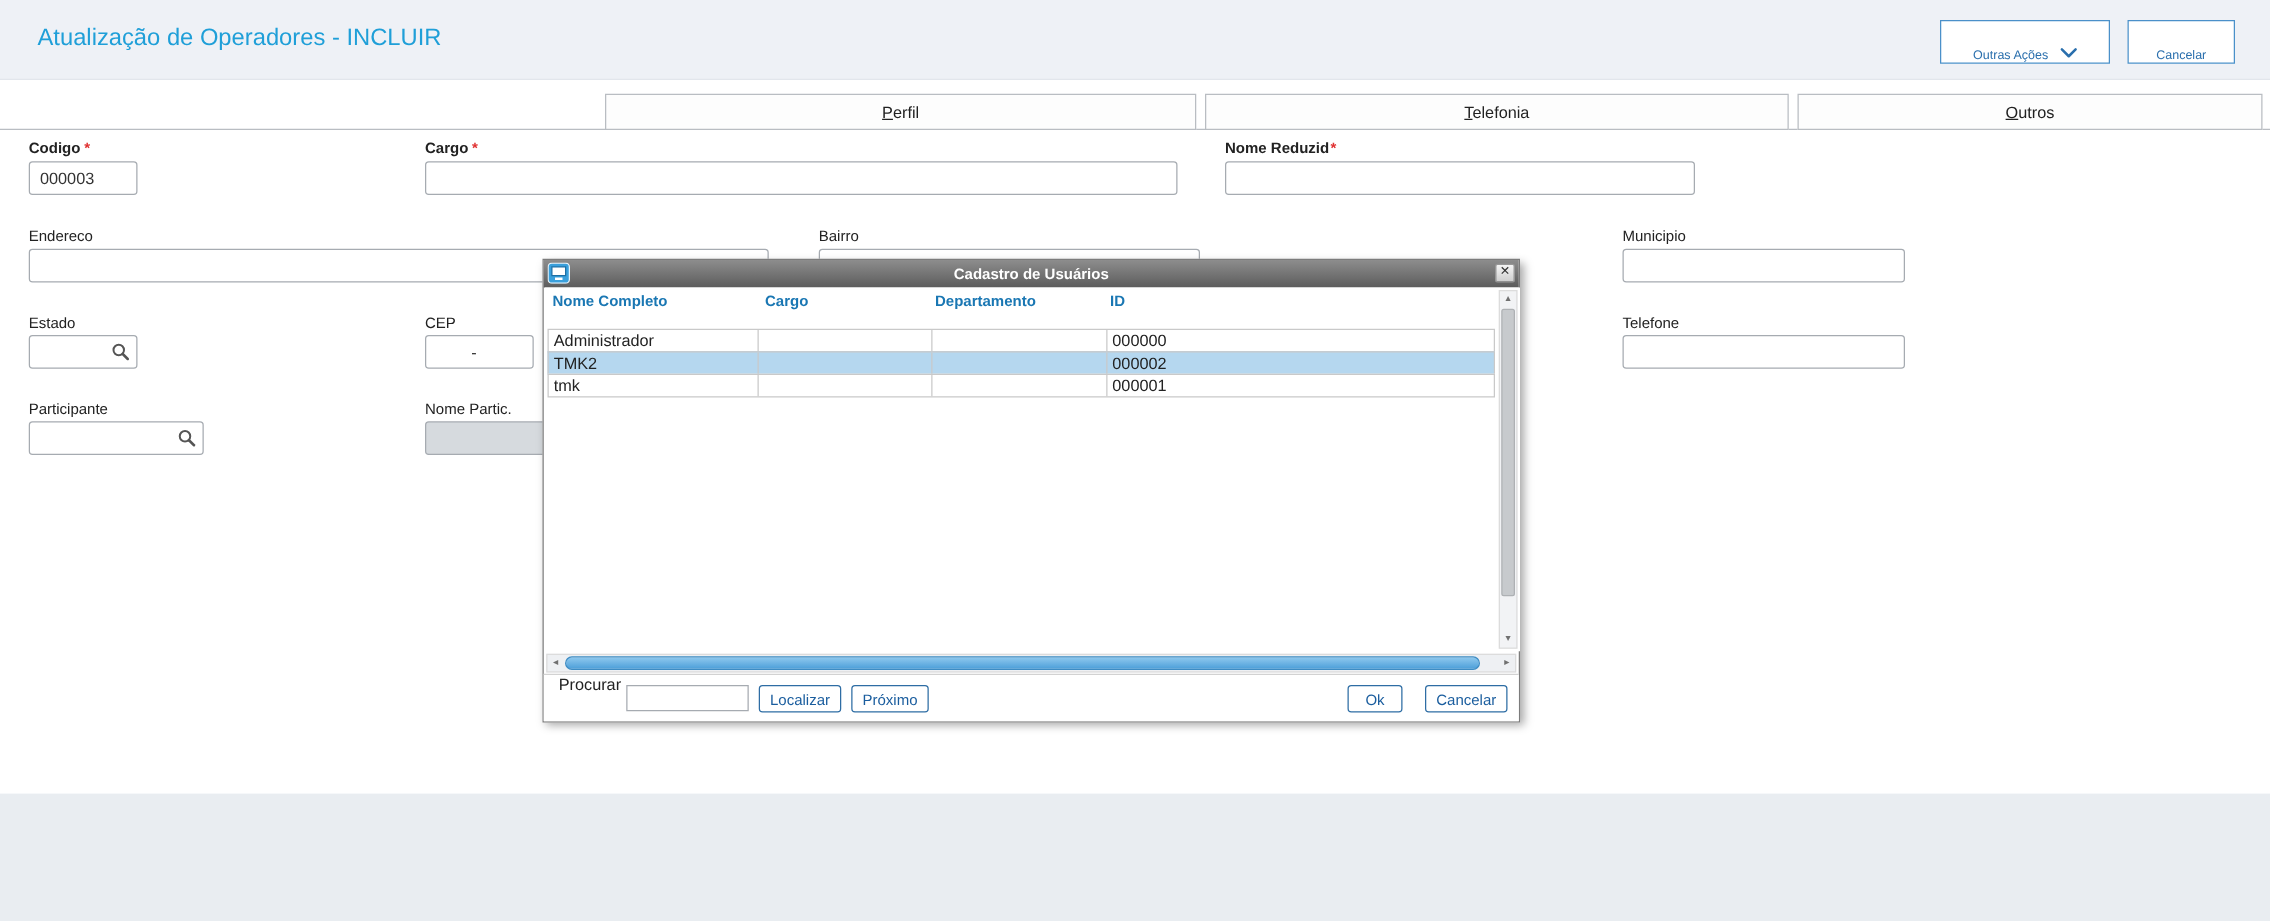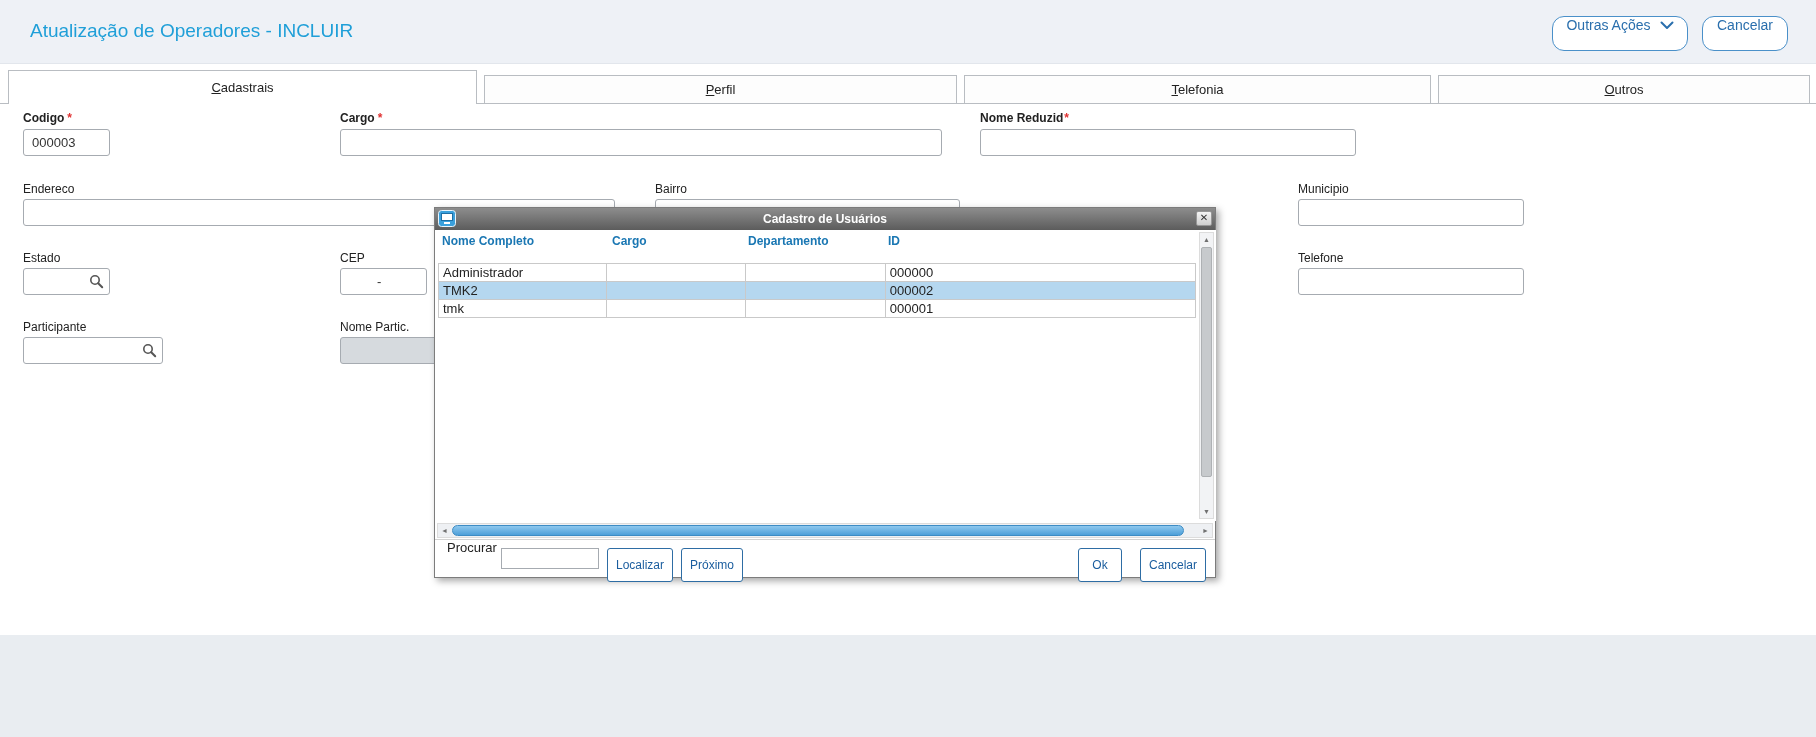--- a/index.html
+++ b/index.html
@@ -3,22 +3,22 @@
 <meta charset="utf-8">
 <style>
   * { box-sizing: border-box; margin: 0; padding: 0; }
   html,body { background:#dfe3e8; }
   body { font-family:"Liberation Sans", sans-serif; }
   .stage { position:relative; width:1816px; height:737px; background:#e9edf1; overflow:hidden; }
 
   
   .app-header { position:absolute; left:0; top:0; width:1816px; height:64px; background:#eef1f6; border-bottom:1px solid #e2e6ec; }
   .page-title { position:absolute; left:30px; top:20px; font-size:19px; color:#1f9fd8; }
-  .btn-top { position:absolute; top:16px; height:35px; background:#fff; border:1px solid #4a90c9; border-radius:12px;
-             color:#2a6fad; font-size:14px; display:flex; align-items:flex-start; justify-content:center; gap:9px; cursor:pointer; }
+  .btn-top { position:absolute; top:16px; height:35px; background:#fff; border:1px solid #4a90c9; border-radius:0;
+             color:#2a6fad; font-size:10px; display:flex; align-items:flex-end; justify-content:center; gap:9px; cursor:pointer; }
   .btn-outras { left:1552px; width:136px; }
   .btn-cancel-top { left:1702px; width:86px; }
 
   
   .content-panel { position:absolute; left:0; top:64px; width:1816px; height:571px; background:#fff; }
   .tab-underline { position:absolute; left:0; top:39px; width:1816px; height:1px; background:#b9bdc2; z-index:0; }
   .tab { position:absolute; background:#fff; border:1px solid #b9bdc2; display:flex; align-items:center; justify-content:center;
          font-size:13px; color:#222; cursor:pointer; z-index:1; }
   .tab.active { top:6px; height:34px; border-bottom:none; background:#fff; z-index:2; }
   .tab.inactive { top:11px; height:29px; background:#fdfdfd; }
@@ -70,21 +70,21 @@
   .m-hscroll { position:absolute; left:2px; top:315px; width:776px; height:15px; background:#eef0f3; border:1px solid #dcdcdc; }
   .m-hscroll .arr { position:absolute; top:0; width:13px; height:13px; font-size:7px; color:#707070; text-align:center; line-height:13px; cursor:pointer; }
   .m-hscroll .arr.left { left:0; }
   .m-hscroll .arr.right { right:0; }
   .m-hscroll .hthumb { position:absolute; left:14px; top:1px; width:732px; height:11px; border-radius:6px;
                        background:linear-gradient(#8ec8ee,#4d9fd9); border:1px solid #3d8cc4; cursor:grab; }
 
   .m-footer { position:absolute; left:0; top:331px; width:780px; height:38px; background:#fff; border-top:1px solid #d2d2d2; }
   .m-footer .plabel { position:absolute; left:12px; top:0; font-size:13px; color:#222; }
   .m-search { position:absolute; left:66px; top:8px; width:98px; height:21px; border:1px solid #a6abb1; font-size:12px; padding:0 4px; outline:none; }
-  .m-btn { position:absolute; top:8px; height:34px; background:#fff; border:1px solid #2e6da4; border-radius:3px;
+  .m-btn { position:absolute; top:8px; height:22px; background:#fff; border:1px solid #2e6da4; border-radius:3px;
            color:#1a5d9e; font-size:12px; padding:4px 8px; cursor:pointer; font-family:inherit; }
   .m-btn.localizar { left:172px; }
   .m-btn.proximo  { left:246px; }
   .m-btn.ok       { left:643px; width:44px; }
   .m-btn.cancelar { left:705px; }
 
   .page-footer { position:absolute; left:0; top:635px; width:1816px; height:102px; background:#e9edf1; }
 </style>
 </head>
 <body>
@@ -101,23 +101,20 @@
           </svg>
       </span>
     </div>
     <div class="btn-top btn-cancel-top">
       <span>Cancelar</span>
     </div>
   </div>
 
   <div class="content-panel">
     <div class="tab-underline"></div>
-    <div class="tab active tab1">
-      <span class="tab-label"><u>C</u>adastrais</span>
-    </div>
     <div class="tab inactive tab2">
       <span class="tab-label"><u>P</u>erfil</span>
     </div>
     <div class="tab inactive tab4">
       <span class="tab-label"><u>O</u>utros</span>
     </div>
     <div class="tab inactive tab3">
       <span class="tab-label"><u>T</u>elefonia</span>
     </div>
   </div>

